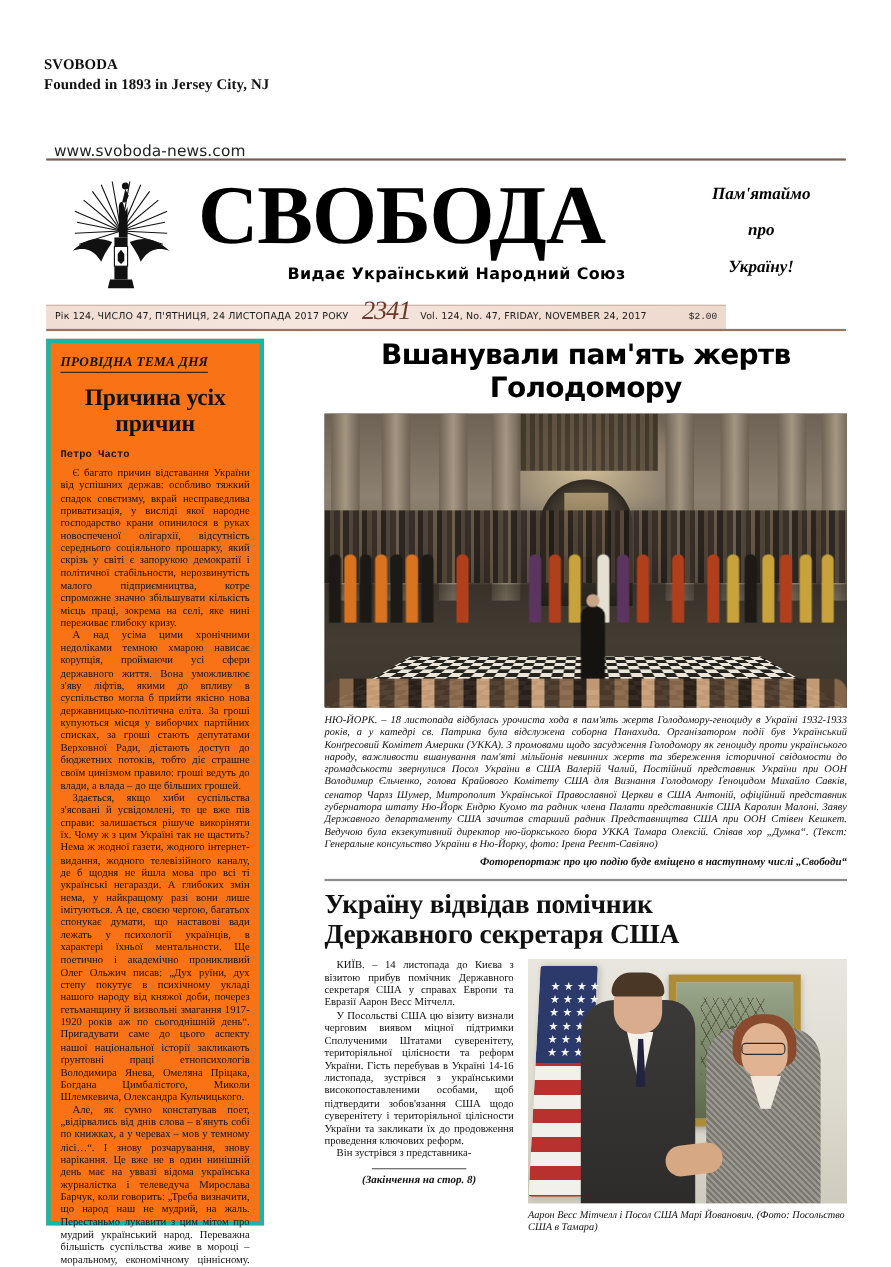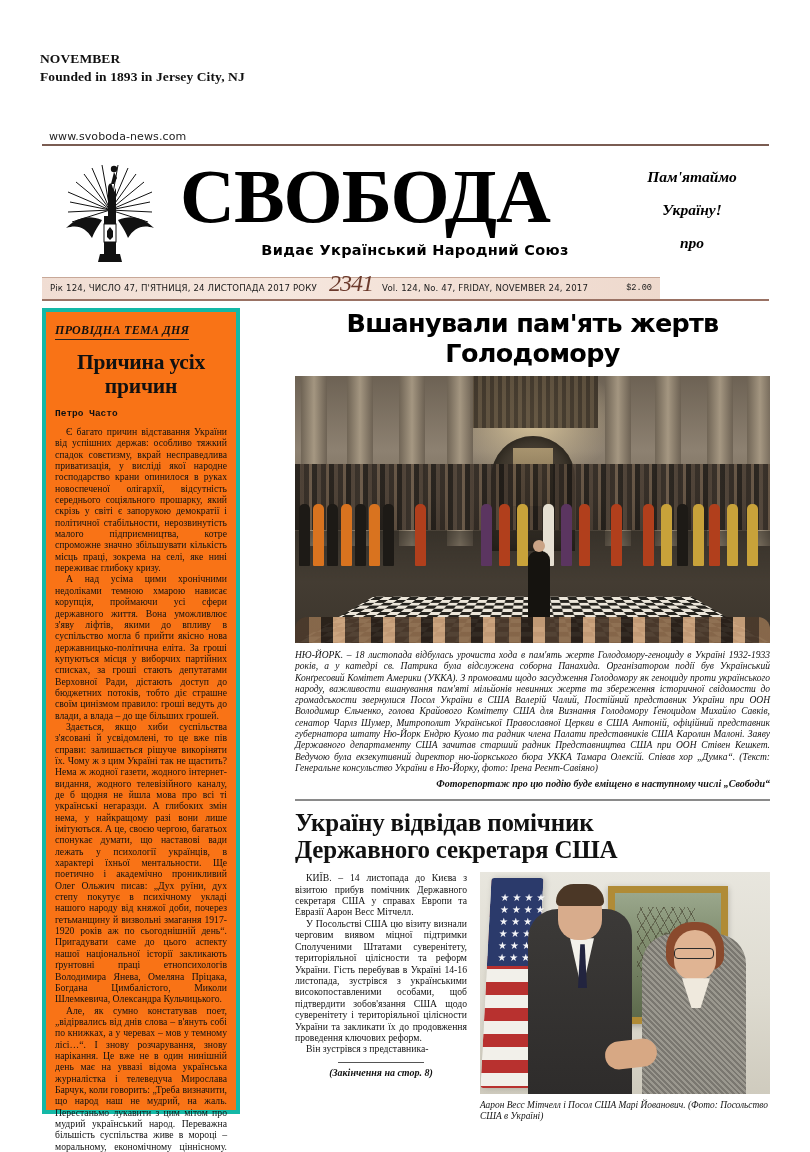--- a/index.html
+++ b/index.html
@@ -27,21 +27,21 @@
     line-height: 1.33;
     letter-spacing: 0.1px;
   }
   .pubblock div { white-space: nowrap; }
 
   .weburl {
     position: absolute;
     left: 49px;
     top: 130px;
     font-family: "DejaVu Sans", sans-serif;
-    font-size: 11px;
+    font-size: 14px;
     color: #222;
     letter-spacing: 0.1px;
   }
   .weburl-rule {
     position: absolute;
     left: 42px;
     top: 144px;
     width: 727px;
     height: 2px;
     background: #7a5c52;
@@ -540,21 +540,21 @@
     font-style: italic;
     font-size: 9.4px;
     line-height: 11.2px;
     text-align: left;
   }
 </style>
 </head>
 <body>
 
 <div class="pubblock">
-  <div>NOVEMBER</div>
+  <div>SVOBODA</div>
   <div>Founded in 1893 in Jersey City, NJ</div>
 </div>
 
 <div class="weburl">www.svoboda-news.com</div>
 <div class="weburl-rule"></div>
 
 <div class="masthead">
 
   <div class="emblem">
     <svg viewBox="0 0 104 106" width="104" height="106" aria-hidden="true">
@@ -588,22 +588,22 @@
       <rect x="46" y="66" width="12" height="18" fill="#fff" stroke="#111" stroke-width="1"></rect>
       <path d="M52 69 L49 73 L49 79 L52 82 L55 79 L55 73 Z" fill="#111"></path>
     </svg>
   </div>
 
   <div class="nameplate">СВОБОДА</div>
   <div class="subname">Видає Український Народний Союз</div>
 
   <div class="slogan">
     <div>Пам'ятаймо</div>
+    <div>про</div>
     <div>Україну!</div>
-    <div>про</div>
   </div>
 </div>
 
 <div class="datebar">
   <span class="left">Рік 124, ЧИСЛО 47, П'ЯТНИЦЯ, 24 ЛИСТОПАДА 2017 РОКУ</span>
   <span class="year1893">2341</span>
   <span class="right">Vol. 124, No. 47, FRIDAY, NOVEMBER 24, 2017</span>
   <span class="price">$2.00</span>
 </div>
 <div class="datebar-underline"></div>
@@ -704,15 +704,15 @@
       <div class="p2-manhead"></div>
       <div class="p2-manhair"></div>
       <div class="p2-woman"></div>
       <div class="p2-womanhair"></div>
       <div class="p2-womanhead"></div>
       <div class="p2-glasses"></div>
       <div class="p2-blouse"></div>
       <div class="p2-hands"></div>
     </div>
 
-    <div class="cap2">Аарон Весс Мітчелл і Посол США Марі Йованович. (Фото: Посольство США в Україні)</div>
+    <div class="cap2">Аарон Весс Мітчелл і Посол США Марі Йованович. (Фото: Посольство США в Тамара)</div>
   </div>
 </div>
 
 </body></html>

